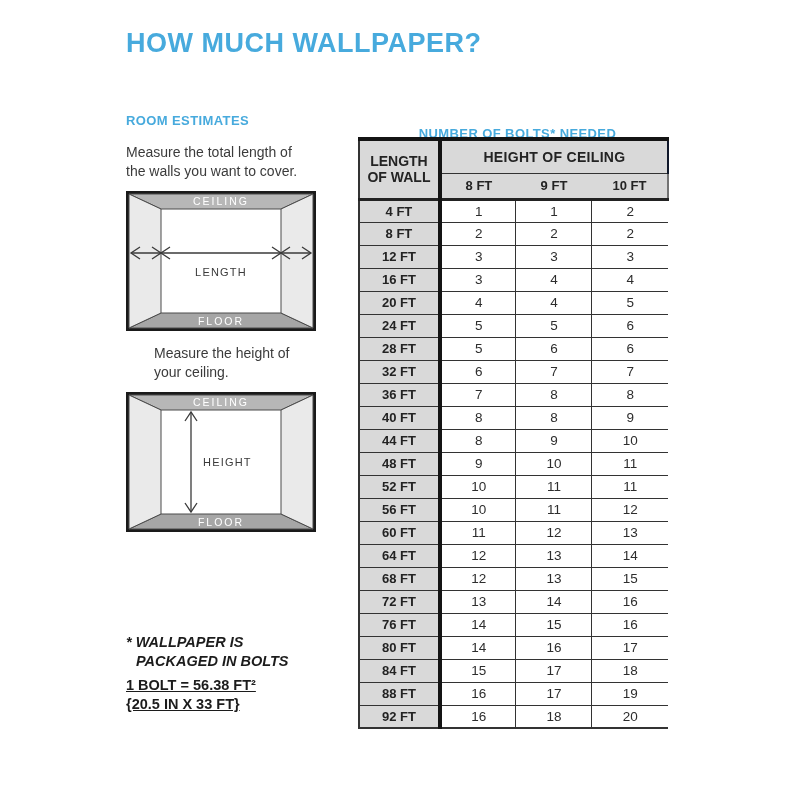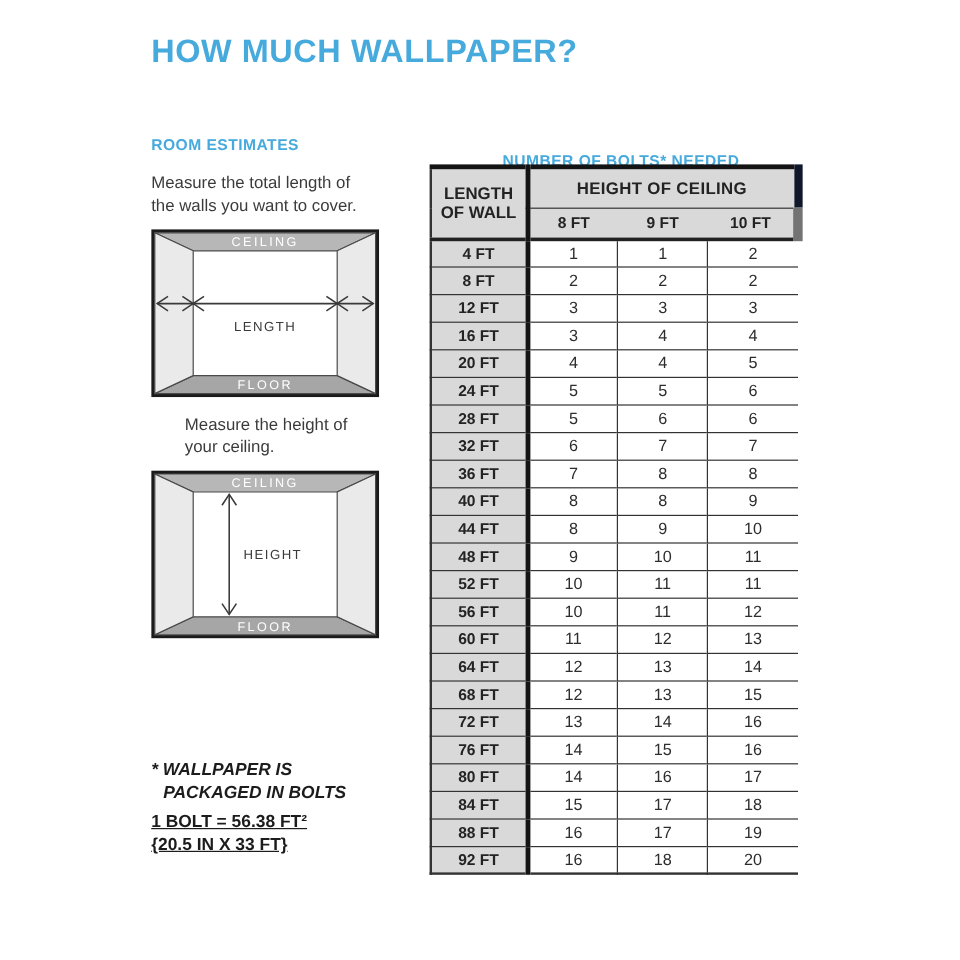--- a/index.html
+++ b/index.html
@@ -86,34 +86,34 @@
     border-right: 4px solid #141414;
     border-bottom: 3px solid #222222;
     font-size: 14px;
     font-weight: bold;
     line-height: 16px;
     height: 60px;
   }
   th.group {
     background: #d9d9d9;
     border-bottom: 1.5px solid #333333;
-    border-right: 7px solid #0f172a;
+    border-right: 2px solid #0f172a;
     font-size: 14px;
     font-weight: bold;
     height: 34px;
     letter-spacing: 0.3px;
   }
   th.sub {
     background: #d9d9d9;
     border-bottom: 3px solid #222222;
     font-size: 13px;
     font-weight: bold;
     height: 25px;
   }
-  th.sub:last-child { border-right: 8px solid #737373; }
+  th.sub:last-child { border-right: 2px solid #737373; }
   tbody th {
     background: #d9d9d9;
     border-right: 4px solid #141414;
     border-top: 1.5px solid #333333;
     font-size: 13px;
     font-weight: bold;
     height: 23px;
   }
   tbody td {
     background: #ffffff;

